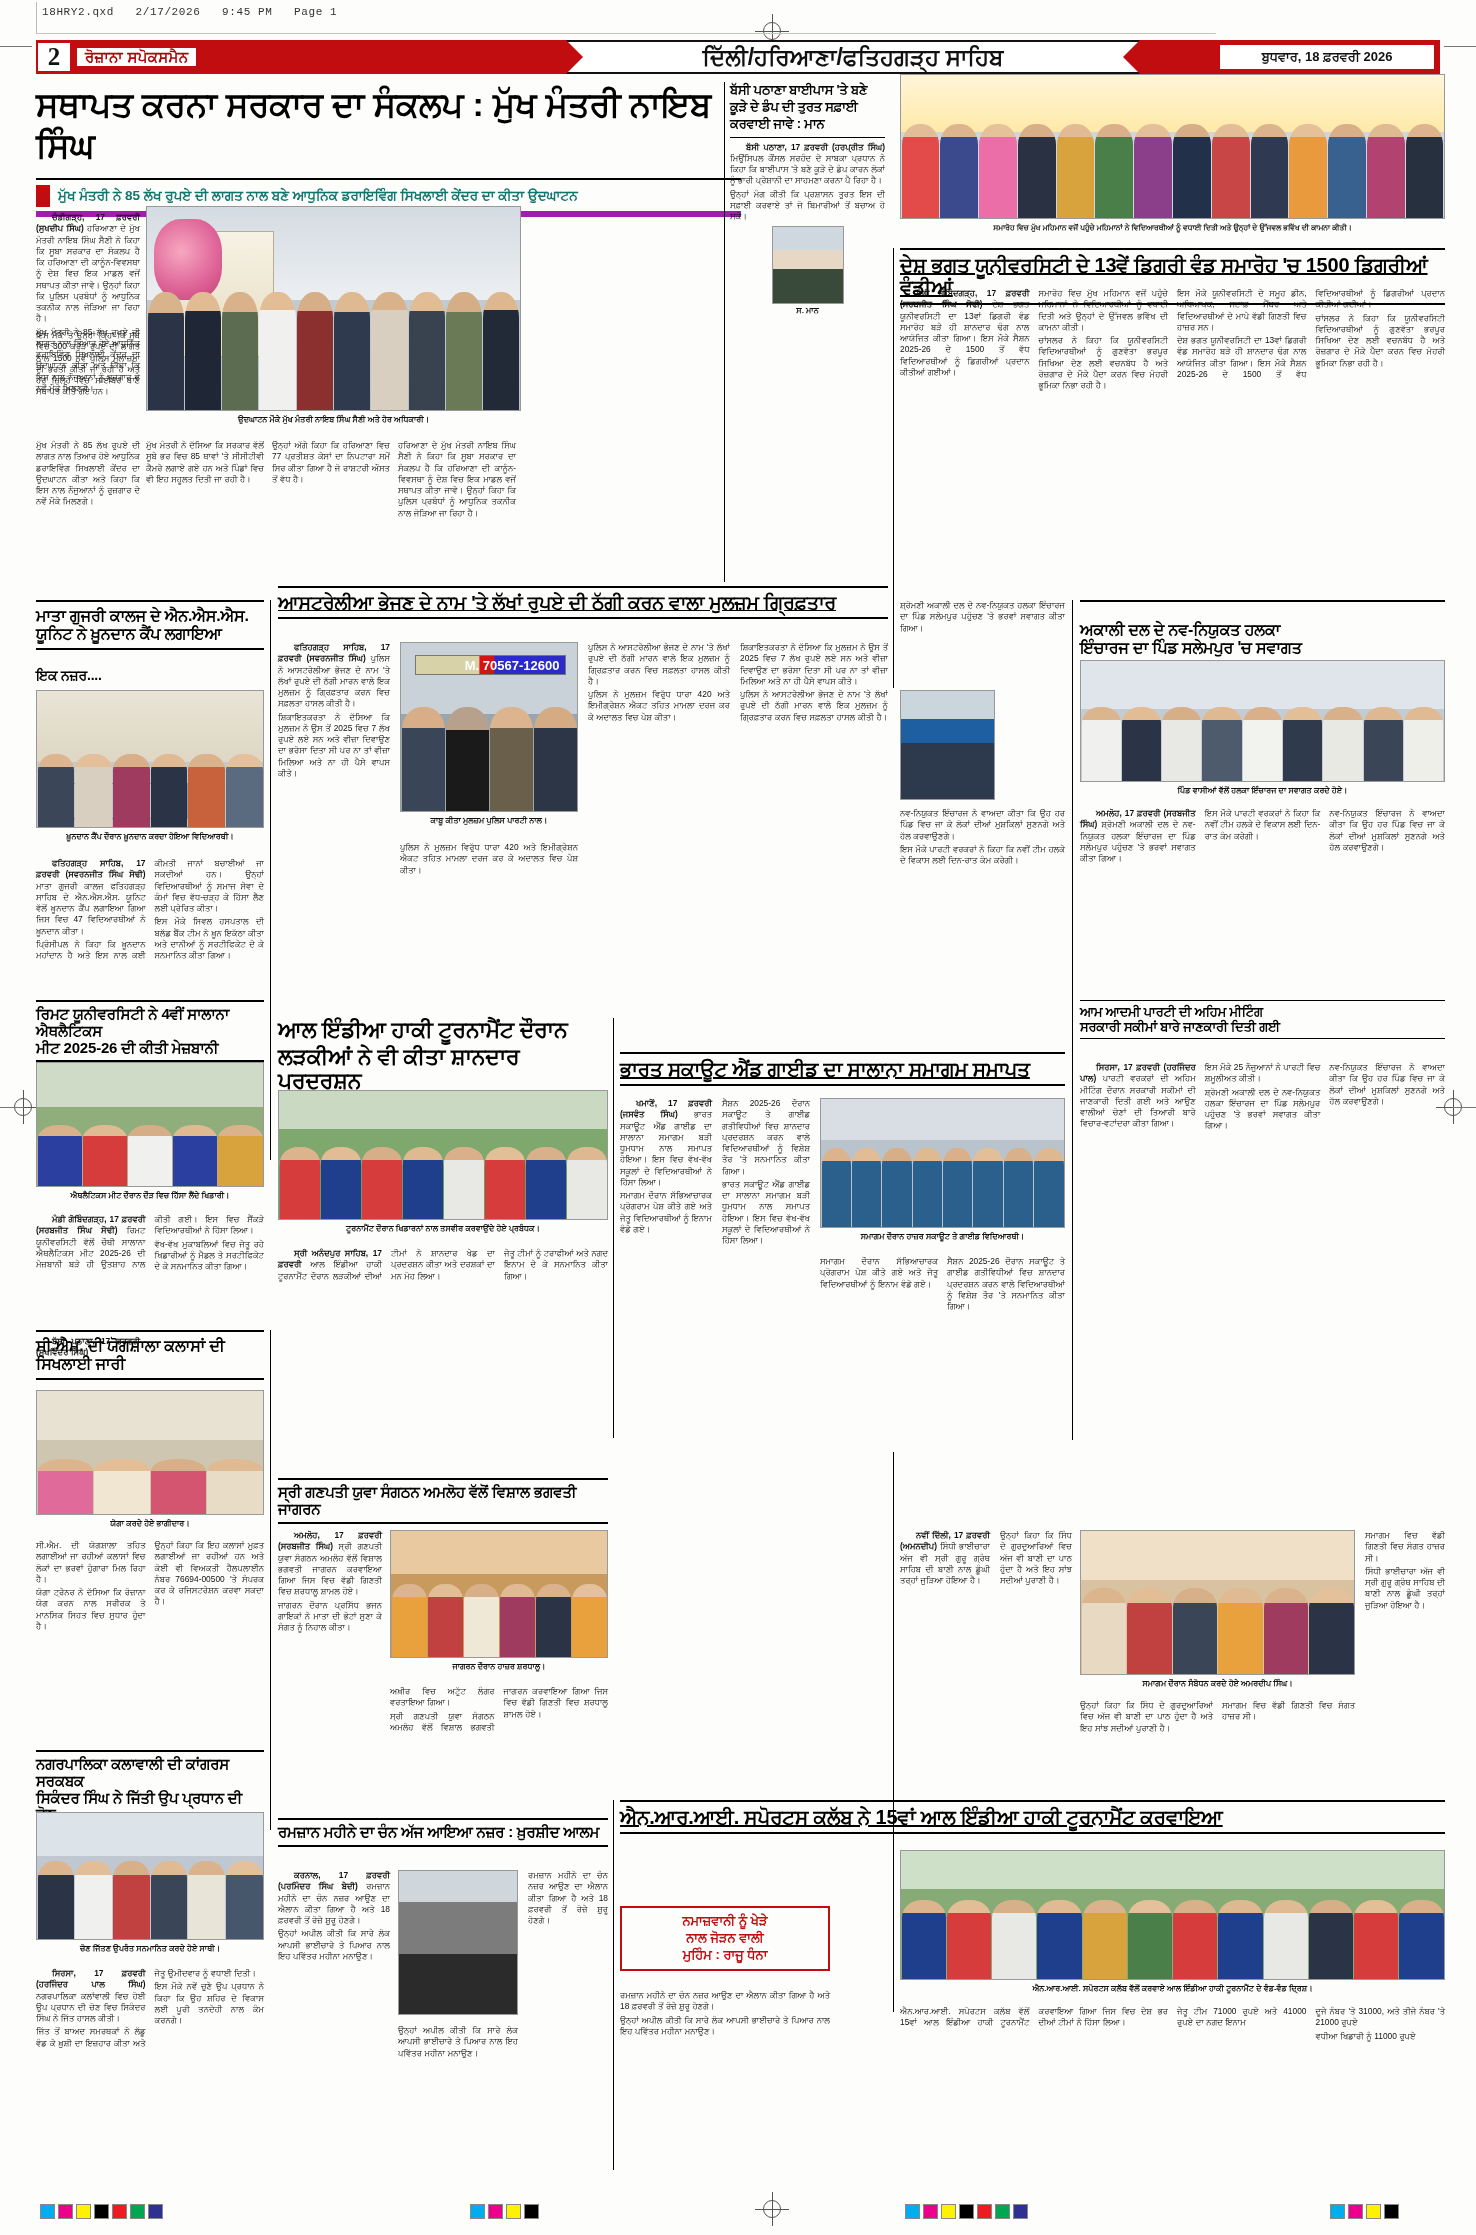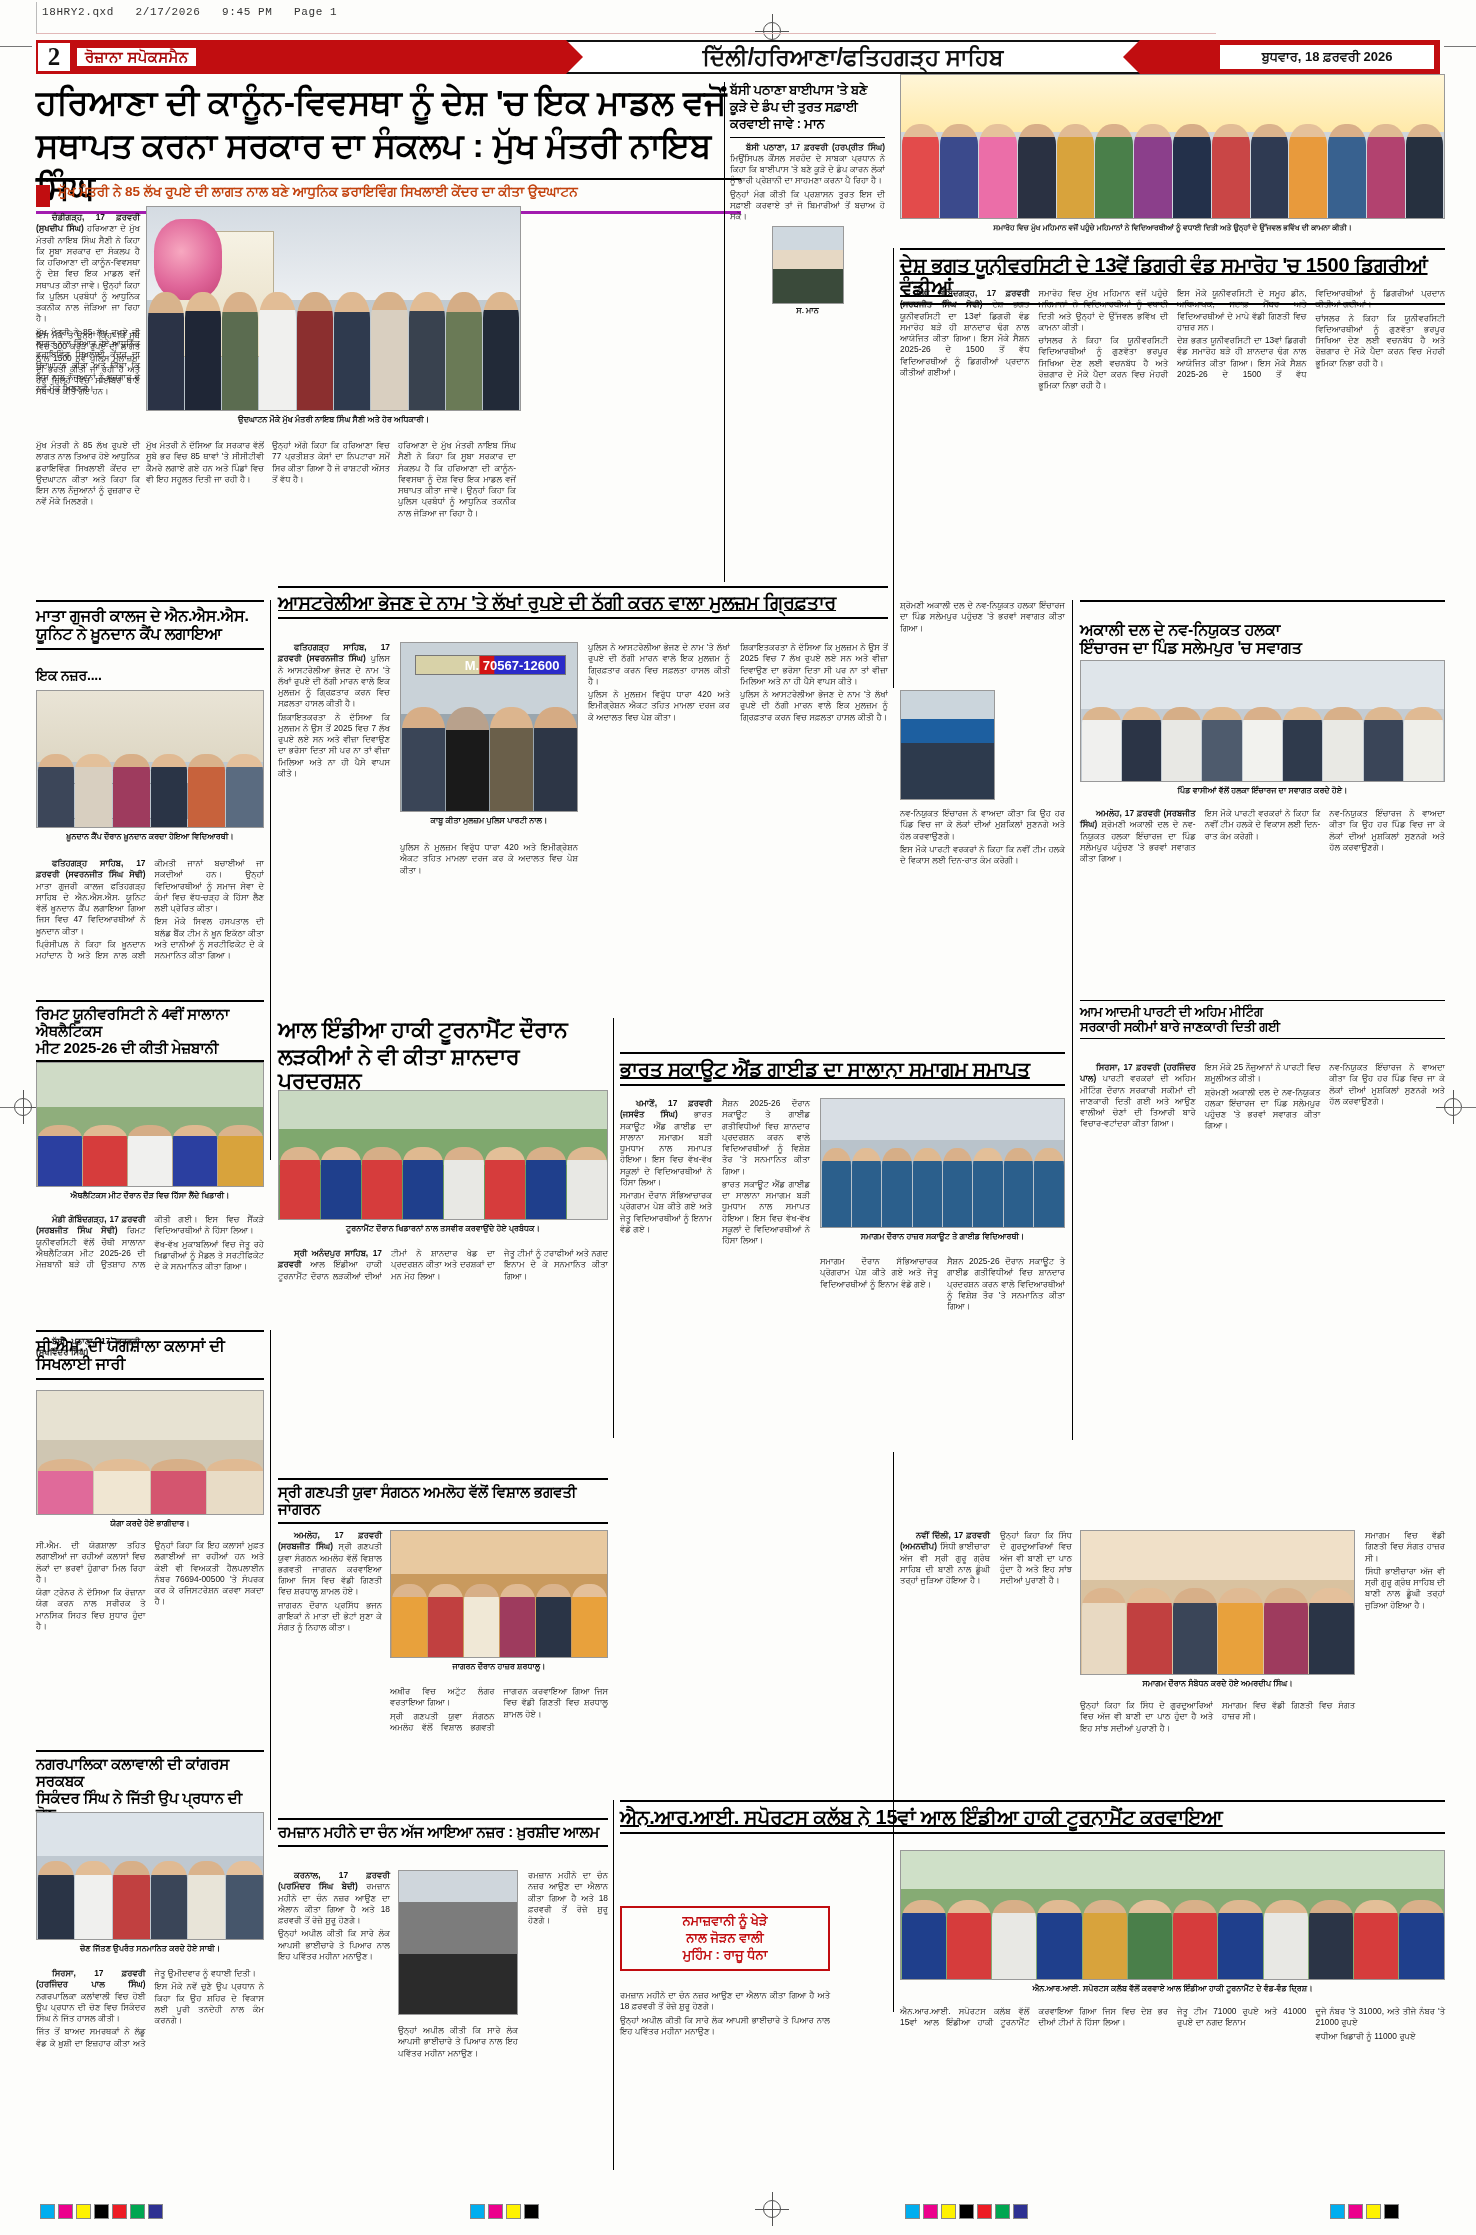--- a/index.html
+++ b/index.html
@@ -88,23 +88,23 @@
     font-weight: bold; color: #000; line-height: 1.12;
     letter-spacing: -.2px;
   }
   .hl-main { font-size: 34px; line-height: 1.22; text-align: left; }
   .hl-sec  { font-size: 20px; text-decoration: underline; }
   .hl-ter  { font-size: 16px; }
   .hl-small{ font-size: 13px; }
   .vrule { position: absolute; width: 1px; background: #000; }
 
   .subhead {
-    display: flex; align-items: flex-start; gap: 8px;
-    font-size: 13.5px; font-weight: bold; color: #c2410c;
-    border-top: 2px solid #000; border-bottom: 3px solid #a21caf;
+    display: flex; align-items: center; gap: 8px;
+    font-size: 13.5px; font-weight: bold; color: #0f766e;
+    border-top: 2px solid #000; border-bottom: 6px solid #a21caf;
     padding: 4px 0;
   }
   .subhead .sq { width: 14px; height: 22px; background: #c10d10; flex: 0 0 14px; margin-top: 1px; }
 
   
   .body {
     font-size: 8.4px; line-height: 1.34; color: #111;
     text-align: justify; hyphens: auto; word-spacing: .2px;
   }
   .body p { margin-bottom: 2px; }
@@ -178,21 +178,20 @@
       <div class="mh-pageno">2</div>
       <div class="mh-brand">ਰੋਜ਼ਾਨਾ ਸਪੋਕਸਮੈਨ</div>
     </div>
     <div class="mh-center">ਦਿੱਲੀ/ਹਰਿਆਣਾ/ਫਤਿਹਗੜ੍ਹ ਸਾਹਿਬ</div>
     <div class="mh-red mh-right">
       <div class="mh-date">ਬੁਧਵਾਰ, 18 ਫ਼ਰਵਰੀ 2026</div>
     </div>
   </div>
 
   <div class="col" style="left:36px; top:82px; width:705px;">
-    <div class="hl hl-main">ਹਰਿਆਣਾ ਦੀ ਕਾਨੂੰਨ-ਵਿਵਸਥਾ ਨੂੰ ਦੇਸ਼ 'ਚ ਇਕ ਮਾਡਲ ਵਜੋਂ</div>
     <div class="hl hl-main" style="margin-top:2px;">ਸਥਾਪਤ ਕਰਨਾ ਸਰਕਾਰ ਦਾ ਸੰਕਲਪ : ਮੁੱਖ ਮੰਤਰੀ ਨਾਇਬ ਸਿੰਘ</div>
   </div>
 
   <div class="col" style="left:36px; top:178px; width:705px;">
     <div class="subhead">
       <span class="sq"></span>
       <span>ਮੁੱਖ ਮੰਤਰੀ ਨੇ 85 ਲੱਖ ਰੁਪਏ ਦੀ ਲਾਗਤ ਨਾਲ ਬਣੇ ਆਧੁਨਿਕ ਡਰਾਇਵਿੰਗ ਸਿਖਲਾਈ ਕੇਂਦਰ ਦਾ ਕੀਤਾ ਉਦਘਾਟਨ</span>
     </div>
   </div>
 

